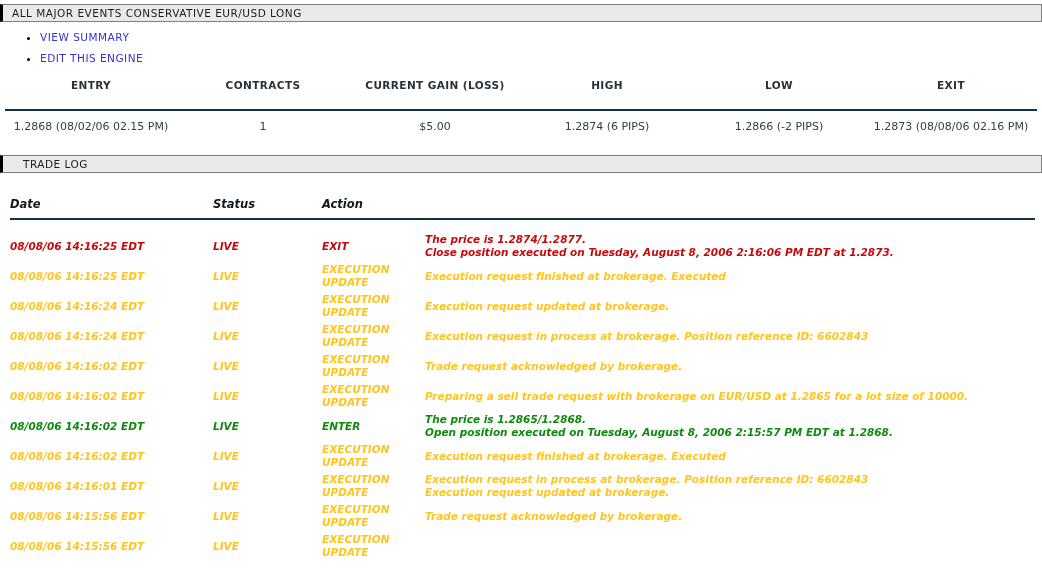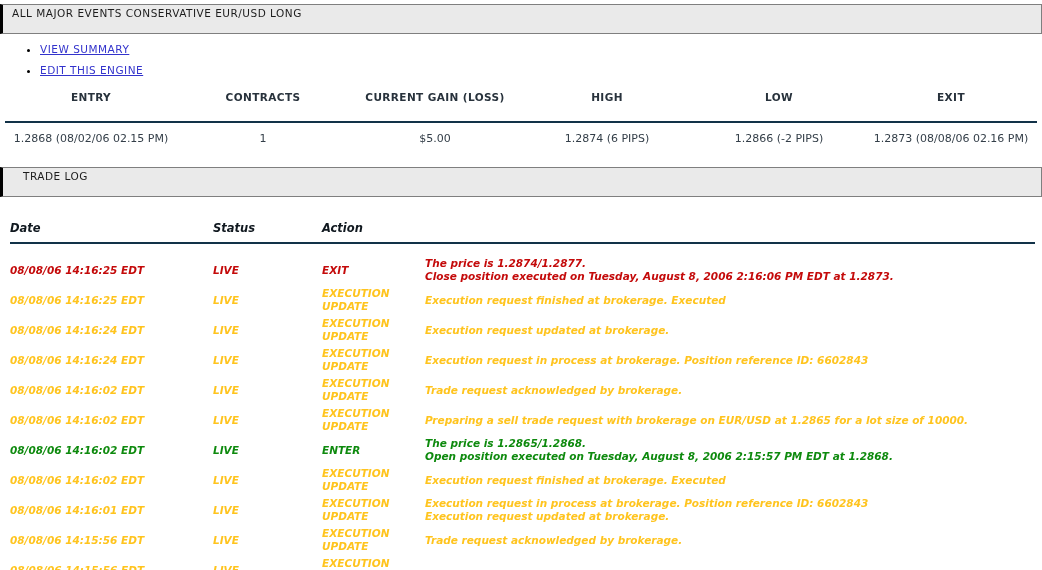--- a/index.html
+++ b/index.html
@@ -9,34 +9,34 @@
     background: #ffffff;
     font-family: "DejaVu Sans", "Liberation Sans", sans-serif;
     font-size: 11px; color: #222; position: relative;
   }
 
   
   .section-bar {
     background: #EAEAEA;
     border: 1px solid #7f7f7f;
     border-left: 3px solid #000;
-    height: 30px; line-height: 16px;
+    height: 18px; line-height: 16px;
     padding-left: 9px;
     font-size: 10.5px; color: #1c1c1c;
     letter-spacing: 0.5px;
     text-transform: uppercase;
   }
   .bar-top { margin-top: 4px; }
   .bar-log { margin-top: 22px; padding-left: 20px; }
 
   
   .links-list { list-style: disc; margin: 9px 0 0 0; padding-left: 40px; }
   .links-list li { margin-bottom: 8px; color: #000; }
   .links-list a {
-    color: #3333CC; text-decoration: underline; cursor: pointer;
+    color: #3333CC; cursor: pointer;
     font-size: 10.5px; letter-spacing: 0.5px; text-transform: uppercase;
   }
 
   
   .sum-table { margin: 14px 5px 0 5px; }
   .sum-head { display: flex; padding-bottom: 18px; border-bottom: 2px solid #123248; }
   .sum-vals { display: flex; padding-top: 9px; }
   .sum-cell { flex: 1; text-align: center; white-space: nowrap; }
   .sum-head .sum-cell { font-weight: bold; color: #28323C; font-size: 10.5px; letter-spacing: 0.4px; }
   .sum-vals .sum-cell { color: #333E48; font-size: 11px; }

